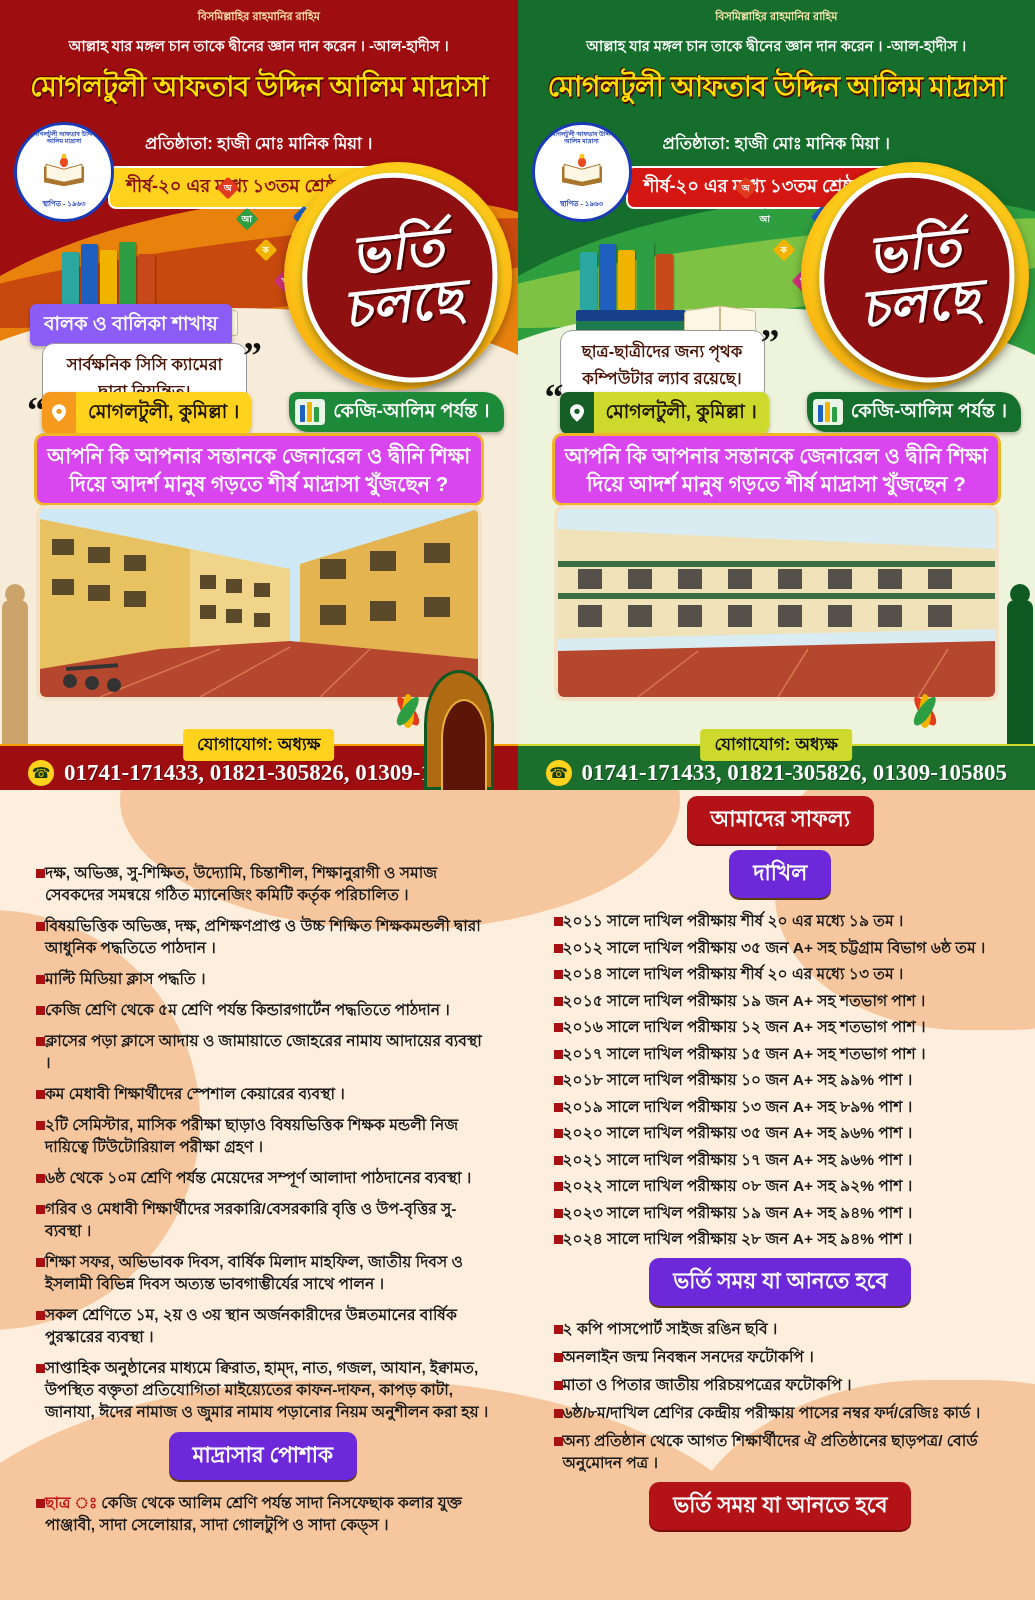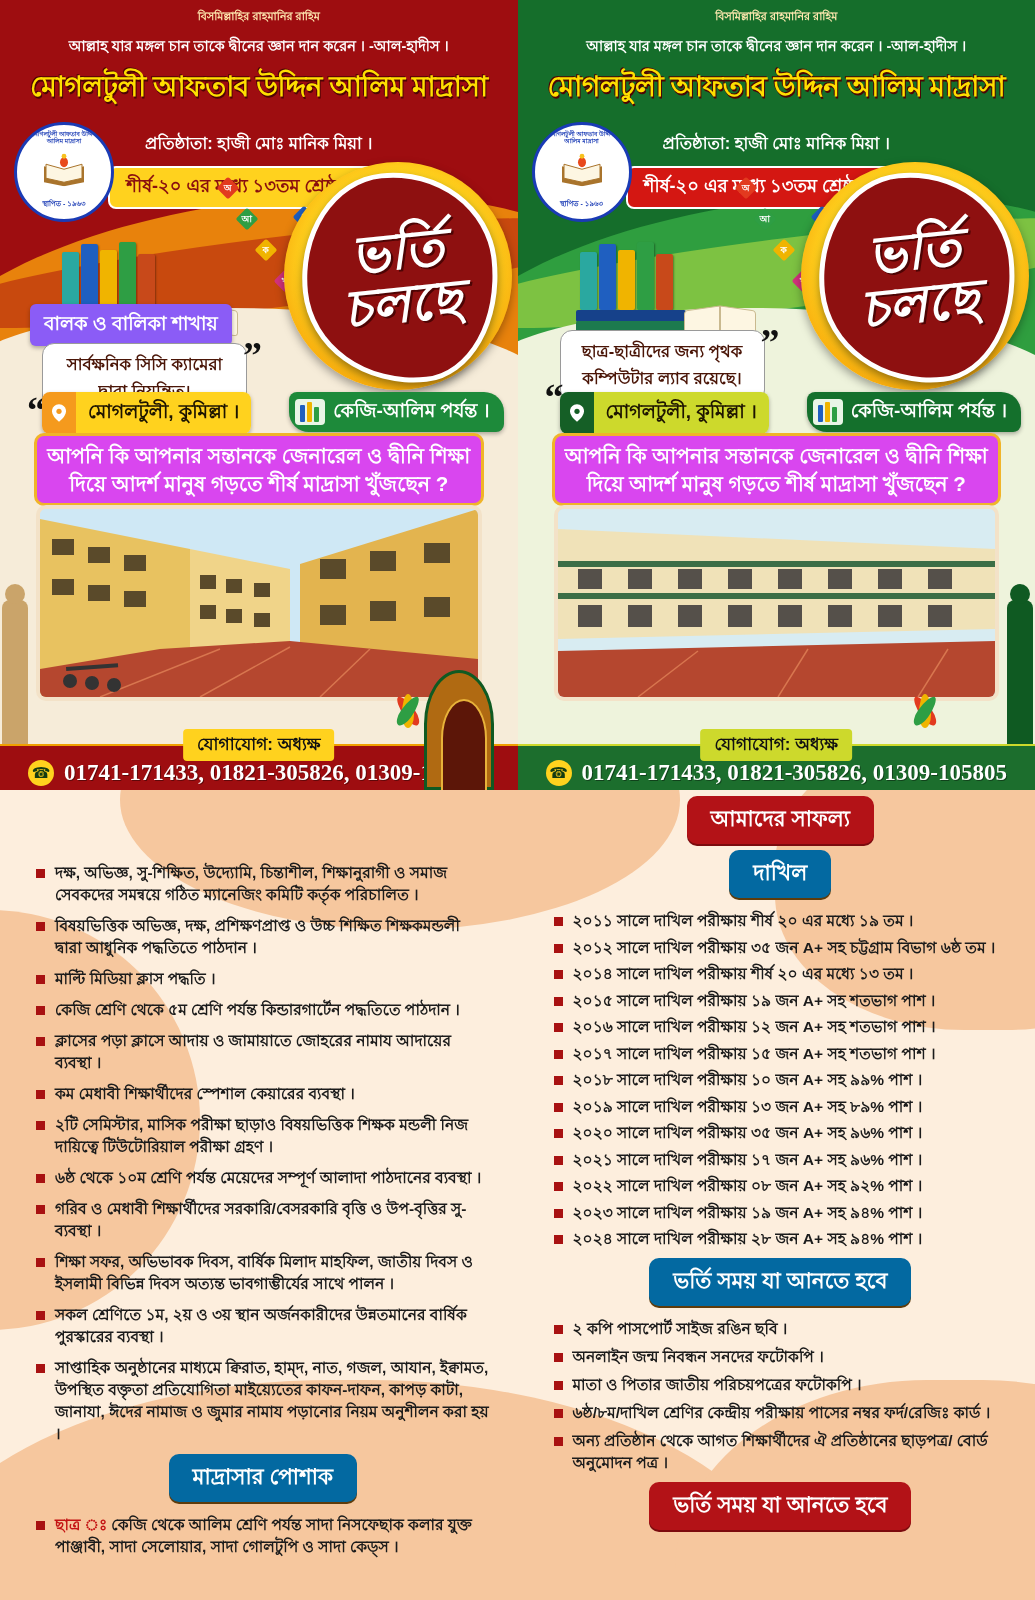--- a/index.html
+++ b/index.html
@@ -142,24 +142,24 @@
   .b3 { left:-220px; top:120px; width:420px; height:420px; }
   .b4 { left:-100px; bottom:-260px; width:900px; height:480px; border-radius:48%; }
   .b5 { right:-200px; bottom:-200px; width:560px; height:420px; border-radius:45%; }
 
   .cols { position:relative; z-index:1; display:flex; height:100%; }
   .col { width:517.5px; padding:0 28px 0 36px; }
 
   .h-box { display:block; width:fit-content; margin:0 auto; color:#fff; font-weight:800; font-size:21.5px;
            padding:6px 24px; border-radius:10px; text-align:center; }
   .h-red { background:#b31217; box-shadow:0 2px 0 #7c0b0e; }
-  .h-brown { background:#0369a1; box-shadow:0 2px 0 #5e3c0c; }
+  .h-brown { background:#6d28d9; box-shadow:0 2px 0 #5e3c0c; }
 
   .list { margin-top:12px; }
-  .bullet-row { display:flex; gap:10px; margin-bottom:9px; font-size:15.5px; font-weight:600; color:#1b1b1b; line-height:1.42; }
+  .bullet-row { display:flex; gap:0; margin-bottom:9px; font-size:15.5px; font-weight:600; color:#1b1b1b; line-height:1.42; }
   .bullet-sq { flex:0 0 auto; width:9px; height:9px; background:#a81111; margin-top:7px; }
   .bullet-body { flex:1; }
   .bullet-label { color:#c41414; font-weight:800; margin-right:4px; }
 
   .success-list .bullet-row { margin-bottom:4.5px; }
   .bring-list .bullet-row { margin-bottom:6px; } .mt8{margin-top:8px;}
 </style>
 </head>
 <body>
 

